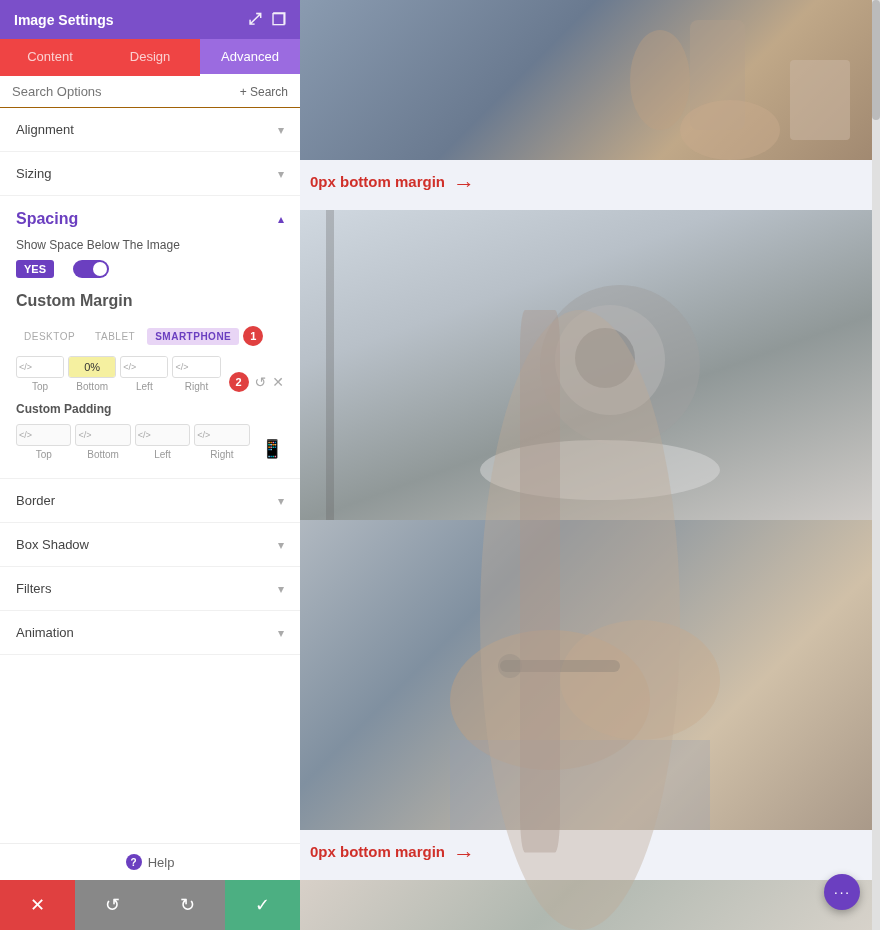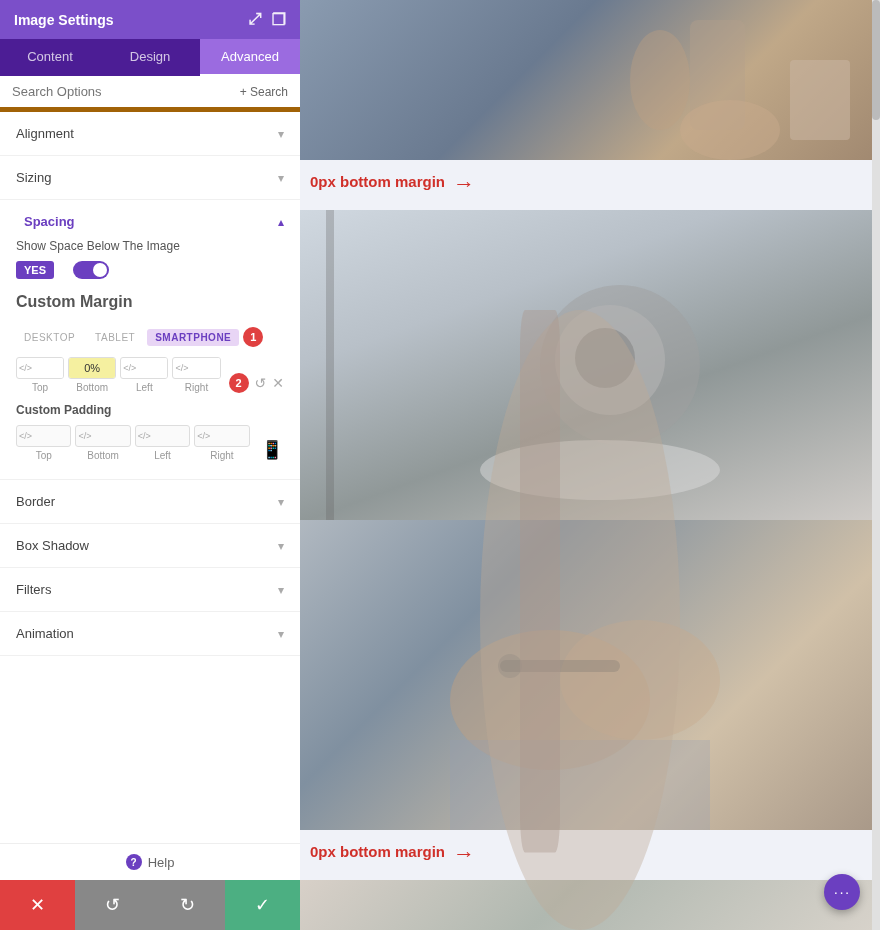--- a/index.html
+++ b/index.html
@@ -32,42 +32,42 @@
       gap: 10px;
     }
     .panel-header-icons span {
       cursor: pointer;
       font-size: 16px;
       opacity: 0.9;
     }
 
     .panel-tabs {
       display: flex;
-      background: #4c1d95;
+      background: #ef4444;
     }
     .panel-tab {
       flex: 1;
       text-align: center;
       padding: 10px 6px;
       font-size: 13px;
       color: rgba(255,255,255,0.75);
       cursor: pointer;
       border-bottom: 2px solid transparent;
     }
     .panel-tab.active {
       background: #9b6be0;
       color: #fff;
       border-bottom: 2px solid #fff;
     }
 
     .search-bar {
       display: flex;
       align-items: center;
       padding: 8px 12px;
-      border-bottom: 5px solid #a16207;
+      border-bottom: 1px solid #a16207;
       gap: 8px;
     }
     .search-bar input {
       flex: 1;
       border: none;
       outline: none;
       font-size: 13px;
       color: #555;
     }
     .filter-btn {
@@ -107,24 +107,23 @@
       border-bottom: 1px solid #f0f0f0;
     }
     .section-spacing-header {
       display: flex;
       align-items: center;
       justify-content: space-between;
       padding: 14px 16px 10px;
       cursor: pointer;
     }
     .section-spacing-label {
-      font-size: 13px;
+      font-size: 16px;
       color: #6b3fc0;
       font-weight: 600;
-      margin-left: 8px;
     }
     .section-spacing-arrow {
       font-size: 12px;
       color: #6b3fc0;
     }
 
     .spacing-content {
       padding: 0 16px 14px;
     }
 

